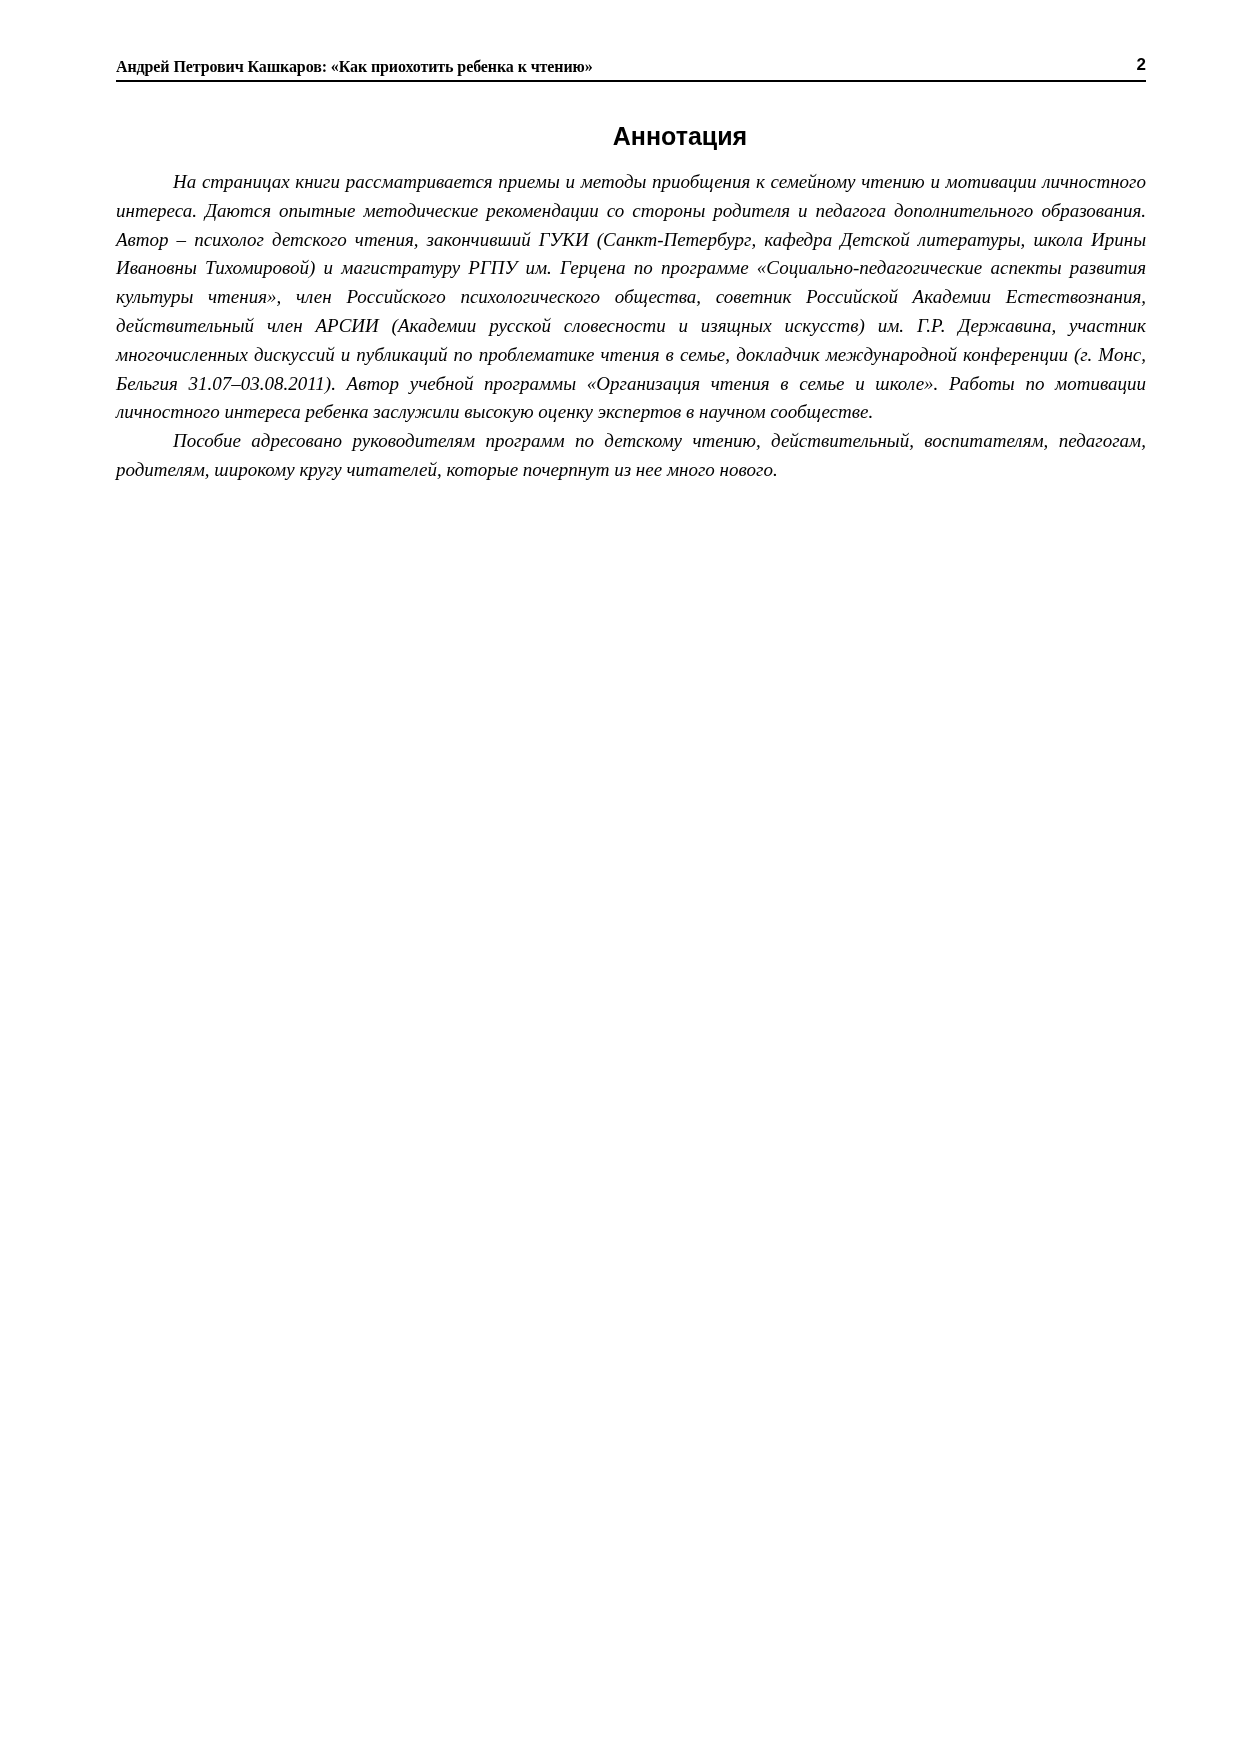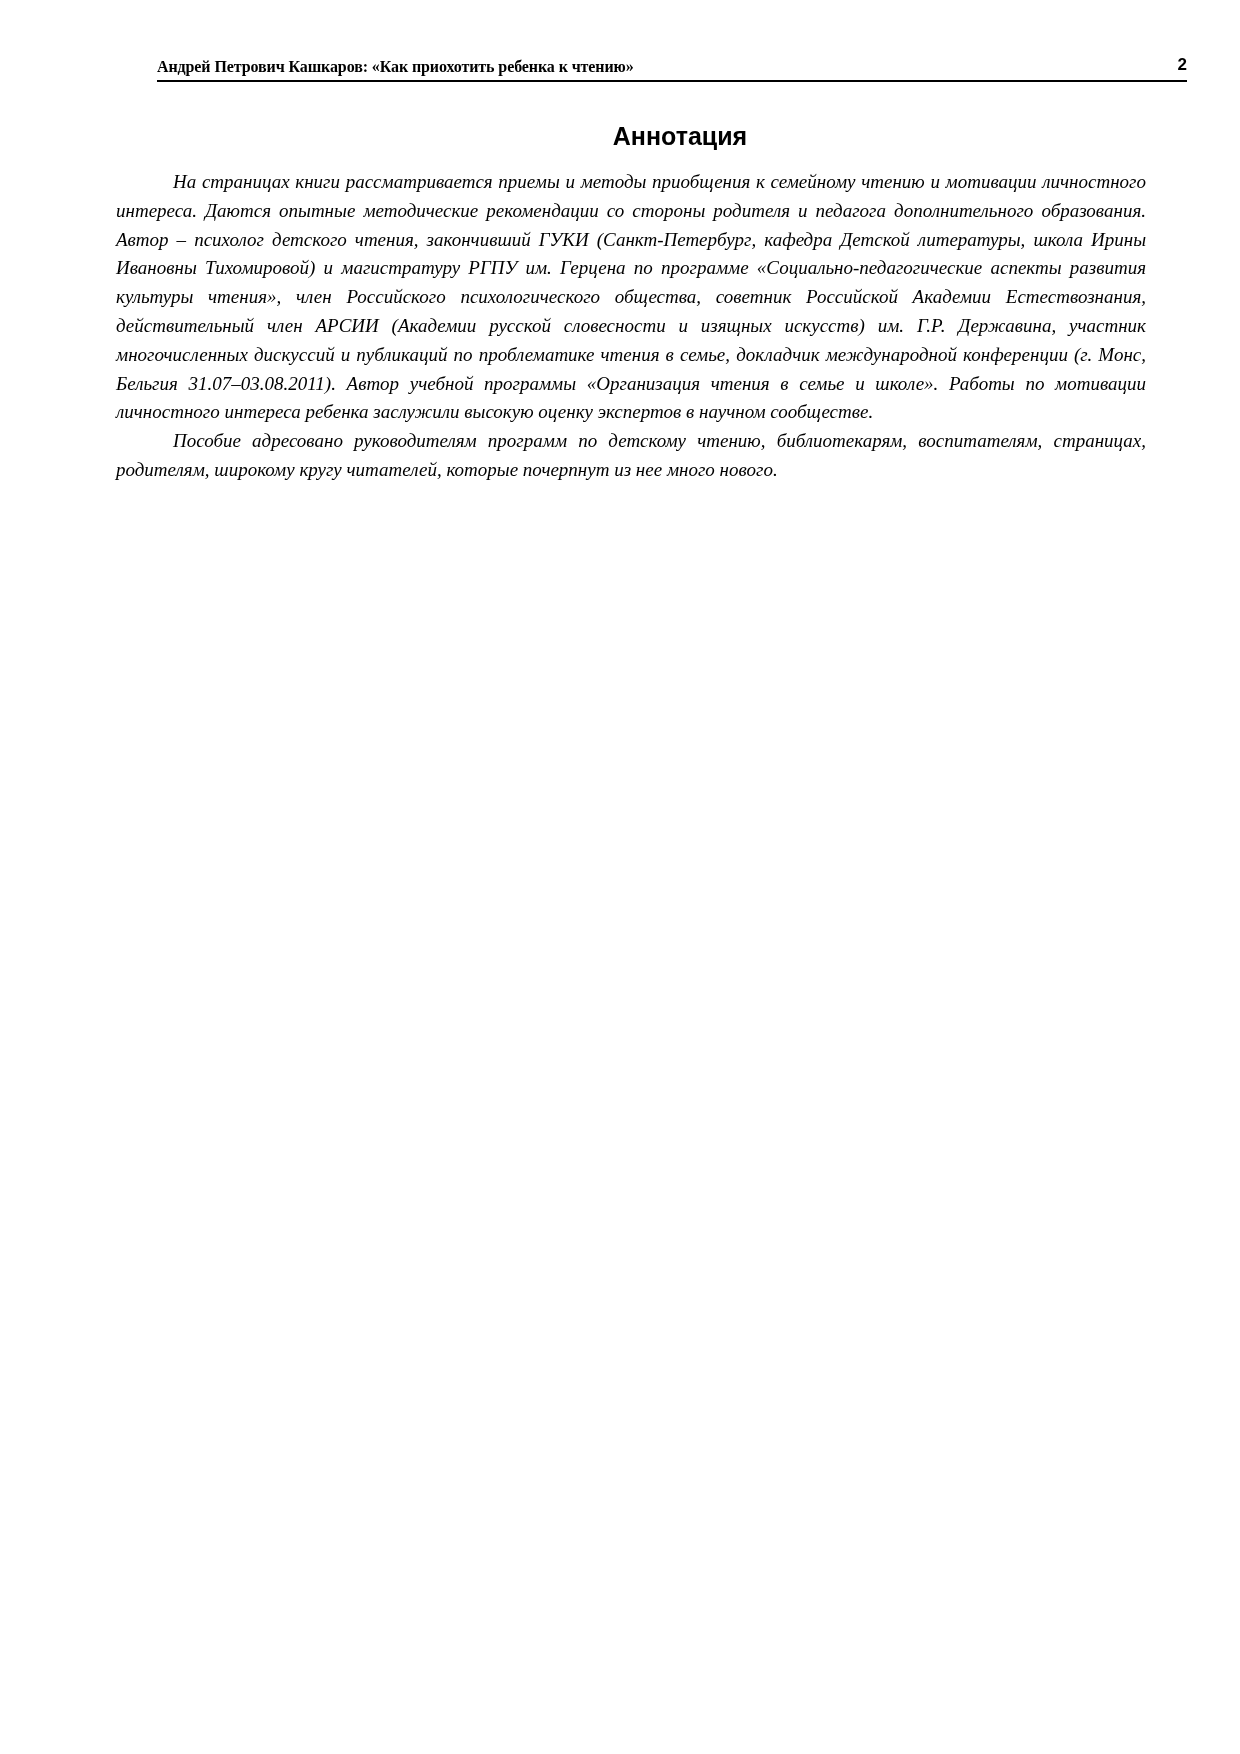--- a/index.html
+++ b/index.html
@@ -14,21 +14,20 @@
       overflow: hidden;
       color: #000000;
     }
     .page-header {
       position: absolute;
       left: 116px;
       top: 54px;
       width: 1030px;
       height: 26px;
       border-bottom: 2px solid #000000;
-      margin-left: 41px;
     }
     .running-title {
       position: absolute;
       left: 0;
       top: 4px;
       font-family: "Liberation Serif", serif;
       font-weight: bold;
       font-size: 16px;
       letter-spacing: -0.1px;
       white-space: nowrap;
@@ -74,14 +73,14 @@
 
 <div class="page-header">
   <span class="running-title">Андрей Петрович Кашкаров: «Как приохотить ребенка к чтению»</span>
   <span class="page-number">2</span>
 </div>
 
 <h1 class="doc-title">Аннотация</h1>
 
 <div class="body-text">
   <p>На страницах книги рассматривается приемы и методы приобщения к семейному чтению и мотивации личностного интереса. Даются опытные методические рекомендации со стороны родителя и педагога дополнительного образования. Автор – психолог детского чтения, закончивший ГУКИ (Санкт-Петербург, кафедра Детской литературы, школа Ирины Ивановны Тихомировой) и магистратуру РГПУ им. Герцена по программе «Социально-педагогические аспекты развития культуры чтения», член Российского психологического общества, советник Российской Академии Естествознания, действительный член АРСИИ (Академии русской словесности и изящных искусств) им. Г.Р. Державина, участник многочисленных дискуссий и публикаций по проблематике чтения в семье, докладчик международной конференции (г. Монс, Бельгия 31.07–03.08.2011). Автор учебной программы «Организация чтения в семье и школе». Работы по мотивации личностного интереса ребенка заслужили высокую оценку экспертов в научном сообществе.</p>
-  <p>Пособие адресовано руководителям программ по детскому чтению, библиотекарям, воспитателям, страницах, родителям, широкому кругу читателей, которые почерпнут из нее много нового.</p>
+  <p>Пособие адресовано руководителям программ по детскому чтению, действительный, воспитателям, педагогам, родителям, широкому кругу читателей, которые почерпнут из нее много нового.</p>
 </div>
 
 </body></html>

